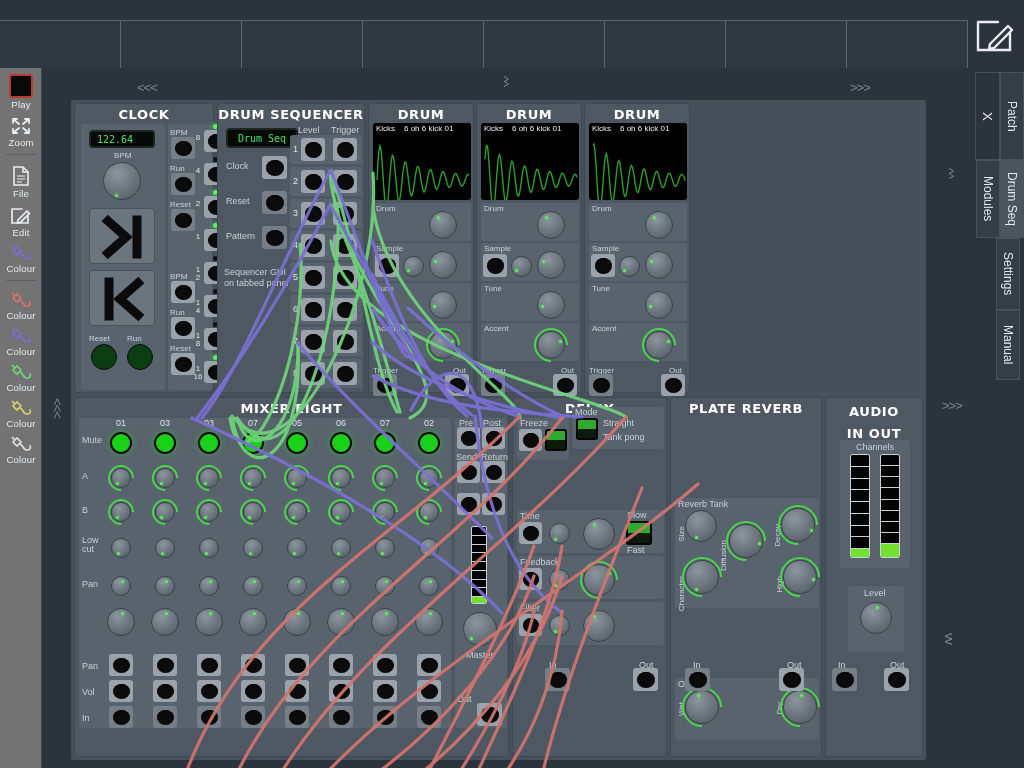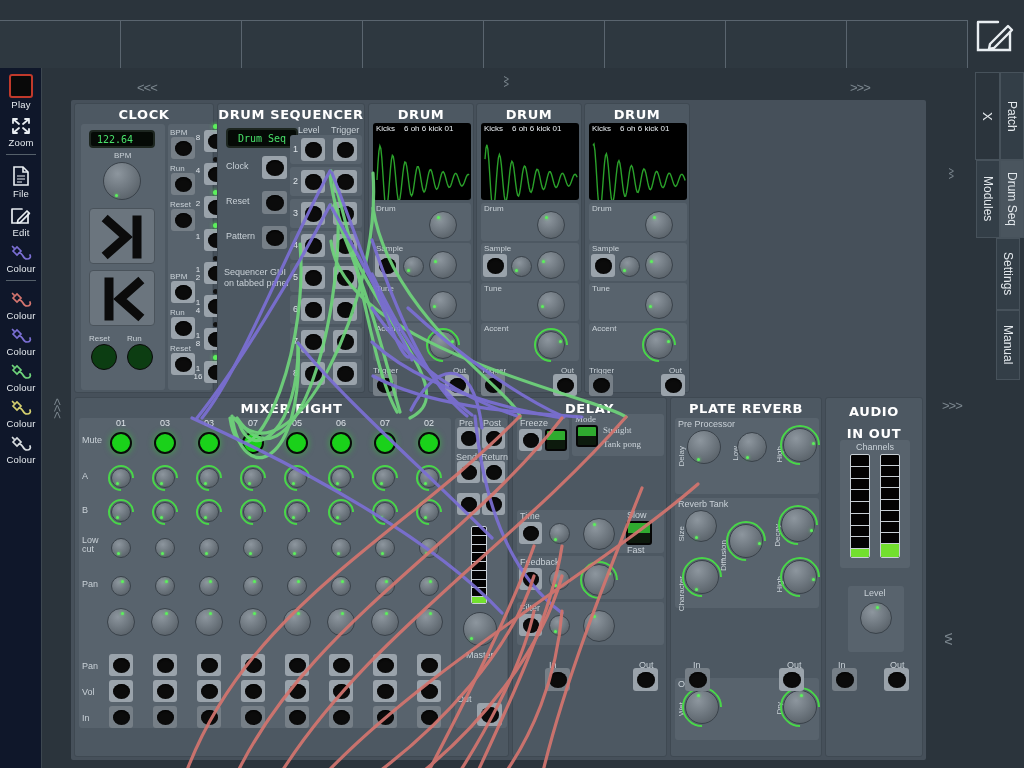--- a/index.html
+++ b/index.html
@@ -10,21 +10,21 @@
   
   .topbar{ position:absolute; left:0; top:0; width:1024px; height:20px;
     background:#2b343c; color:#dfe5ea; font-size:13px; text-align:center;
     line-height:20px; }
   .slotrow{ position:absolute; left:0; top:20px; width:968px; height:48px;
     display:flex; border-top:1px solid #5a656f; }
   .slot{ flex:1; border-right:1px solid #5a656f; background:#2e3840; }
 
   
   .leftbar{ position:absolute; left:0; top:68px; width:42px; height:700px;
-    background:#0f172a; border-right:1px solid #3d4750; }
+    background:#737373; border-right:1px solid #3d4750; }
   .tool{ width:42px; padding-top:6px; text-align:center; color:#e6ebef;
     font-size:9.5px; cursor:pointer; }
   .tool .lbl{ display:block; margin-top:1px; letter-spacing:.2px; }
   .playsq{ width:24px; height:24px; margin:0 auto; background:#090909;
     border:2px solid #c0392b; border-radius:3px; }
   .divider{ width:30px; height:1px; background:#55606a; margin:6px auto 4px; }
   svg.ic{ display:block; margin:0 auto; }
 
   
   .rightbar{ position:absolute; right:0; top:0; width:56px; height:768px;
@@ -853,21 +853,21 @@
           <div class="panel" style="position: absolute; left: 4px; top: 20px; width: 52px; height: 42px;">
             <div class="lab" style="left: 3px; top: 0px; font-size: 9px;">Freeze</div>
             <div class="jack" style="left: 2px; top: 11px; width: 23px; height: 22px;">
               <i style="width: 16px; height: 15px;"></i>
             </div>
             <div class="toggle" style="left: 28px; top: 11px; width: 22px; height: 22px;">
               <div class="on"></div>
               <div class="off"></div>
             </div>
           </div>
-          <div class="panel" style="position: absolute; left: 59px; top: 16px; width: 92px; height: 42px; font-family: Liberation Serif, serif;">
+          <div class="panel" style="position: absolute; left: 59px; top: 9px; width: 92px; height: 42px;">
             <div class="lab" style="left: 3px; top: 0px; font-size: 9px;">Mode</div>
             <div class="toggle" style="left: 4px; top: 11px; width: 22px; height: 22px;">
               <div class="on"></div>
               <div class="off"></div>
             </div>
             <div class="lab" style="left: 31px; top: 11px; font-size: 9px;">Straight</div>
             <div class="lab" style="left: 31px; top: 25px; font-size: 9px;">Tank pong</div>
           </div>
           <div class="panel" style="position: absolute; left: 4px; top: 112px; width: 147px; height: 43px;">
             <div class="lab" style="left: 3px; top: 1px; font-size: 9px;">Time</div>
@@ -916,36 +916,20 @@
           <div class="lab" style="left: 126px; top: 262px; font-size: 9px;">Out</div>
           <div class="jack jackdark" style="left: 32px; top: 270px; width: 25px; height: 23px;">
             <i style="width: 18px; height: 16px;"></i>
           </div>
           <div class="jack" style="left: 120px; top: 270px; width: 25px; height: 23px;">
             <i style="width: 18px; height: 16px;"></i>
           </div>
         </div>
         <div class="mod" style="left: 599px; top: 297px; width: 152px; height: 360px;">
           <div class="modtitle">PLATE REVERB</div>
-          <div class="panel" style="position: absolute; left: 4px; top: 20px; width: 144px; height: 76px;">
-            <div class="lab" style="left: 3px; top: 1px; font-size: 9px;">Pre Processor</div>
-            <div class="labv" style="left: 2px; top: 28px; font-size: 8px;">Delay</div>
-            <div class="knob" style="left: 12px; top: 12px; width: 34px; height: 34px;">
-              <div class="dot" style="left: 9px; top: 26.7583px;"></div>
-            </div>
-            <div class="labv" style="left: 56px; top: 28px; font-size: 8px;">Low</div>
-            <div class="knob" style="left: 62px; top: 14px; width: 30px; height: 30px;">
-              <div class="dot" style="left: 8px; top: 23.0263px;"></div>
-            </div>
-            <div class="labv" style="left: 100px; top: 28px; font-size: 8px;">High</div>
-            <div class="knob" style="left: 108px; top: 10px; width: 34px; height: 34px;">
-              <div class="dot" style="left: 28.3025px; top: 13.2426px;"></div>
-              <div class="ring" style="left: -4px; top: -4px; width: 40px; height: 40px; transform: rotate(45deg);"></div>
-            </div>
-          </div>
           <div class="panel" style="position: absolute; left: 4px; top: 100px; width: 144px; height: 110px;">
             <div class="lab" style="left: 3px; top: 1px; font-size: 9px;">Reverb Tank</div>
             <div class="labv" style="left: 2px; top: 28px; font-size: 8px;">Size</div>
             <div class="knob" style="left: 10px; top: 12px; width: 32px; height: 32px;">
               <div class="dot" style="left: 9.42858px; top: 25.3757px;"></div>
             </div>
             <div class="labv" style="left: 44px; top: 42px; font-size: 8px;">Diffusion</div>
             <div class="knob" style="left: 54px; top: 26px; width: 34px; height: 34px;">
               <div class="dot" style="left: 28.4505px; top: 16.633px;"></div>
               <div class="ring" style="left: -4px; top: -4px; width: 40px; height: 40px; transform: rotate(45deg);"></div>

